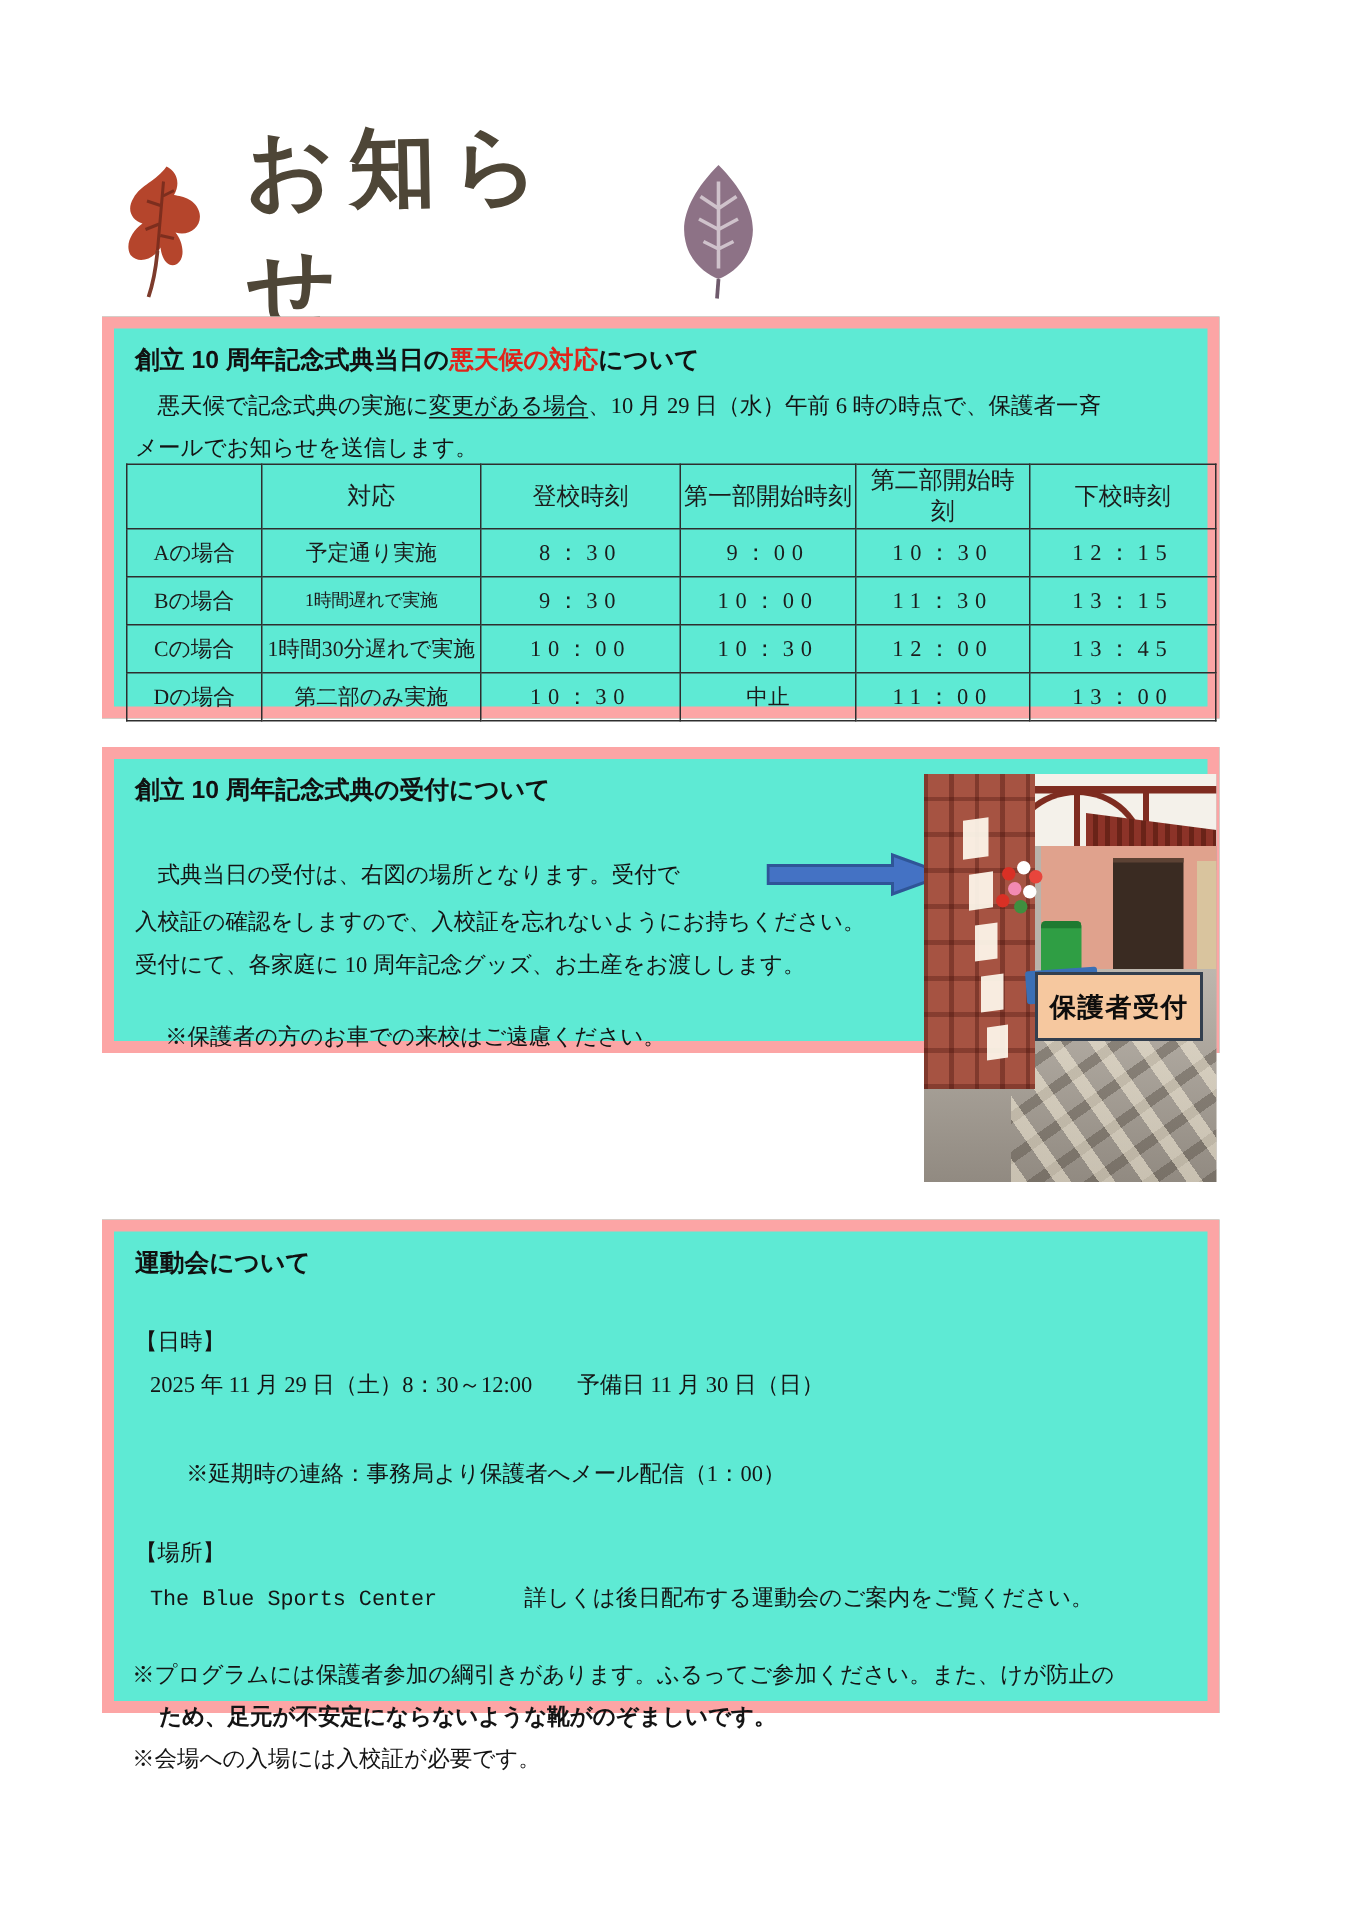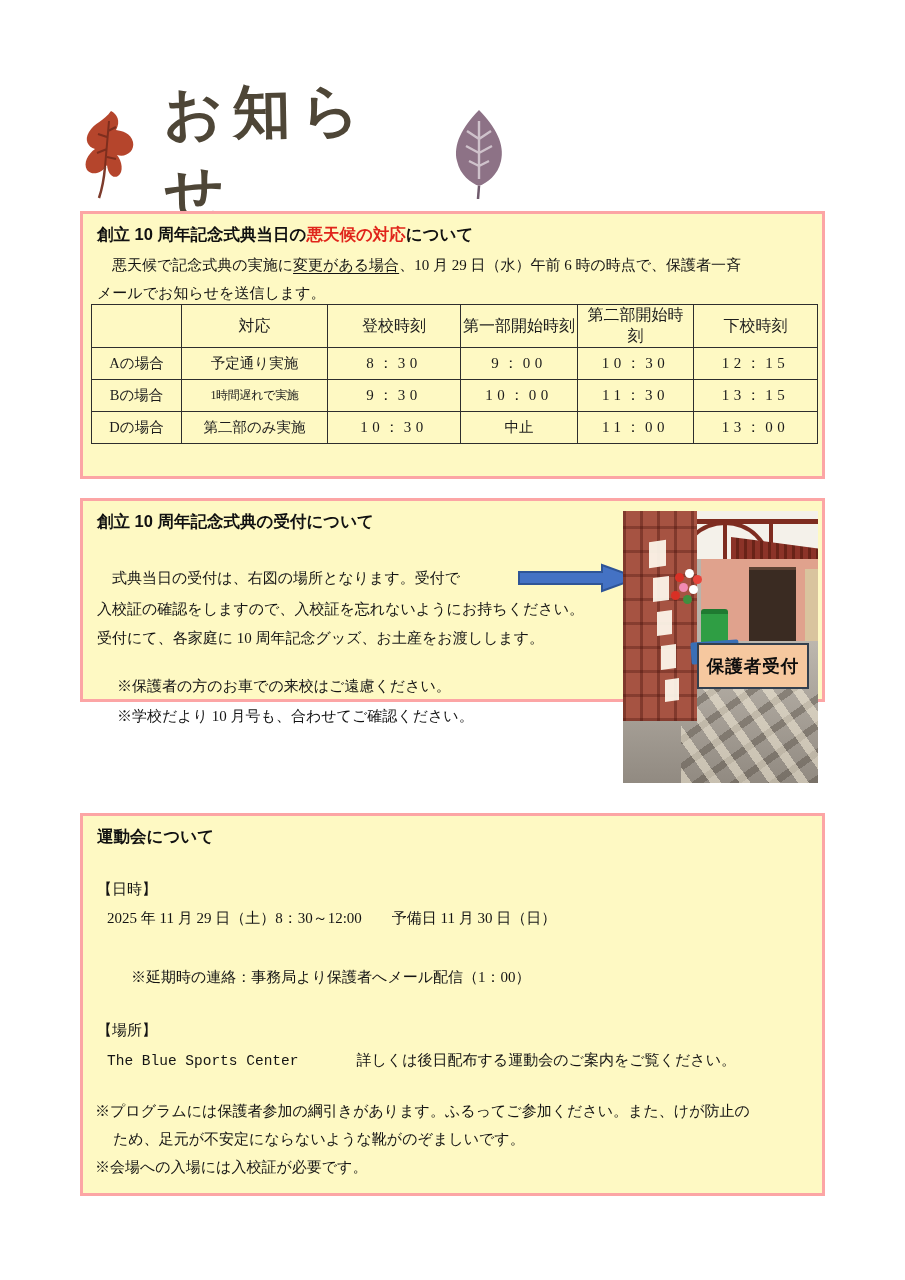--- a/index.html
+++ b/index.html
@@ -5,24 +5,24 @@
   * { margin:0; padding:0; box-sizing:border-box; }
   body { background:#e9e9e9; font-family:"Liberation Serif", serif; }
   .page { position:relative; width:905px; height:1280px; margin:0 auto; background:#ffffff; color:#1c1c1c; overflow:hidden; }
 
   
   .header { position:absolute; left:78px; top:102px; width:430px; height:105px; display:flex; align-items:center; }
   .leaf { flex:0 0 auto; }
   .header-title { font-family:"DejaVu Sans", sans-serif; font-weight:700; font-size:58px; color:#4e4637; letter-spacing:10px; margin:0 10px 8px 22px; transform:rotate(-1deg); }
 
   
-  .box { position:absolute; left:80px; width:745px; border:3px solid #fca5a5; background:#fef9c3; }
+  .box { position:absolute; left:68px; width:745px; border:8px solid #fca5a5; background:#5eead4; }
   .box1 { top:211px; height:268px; }
   .box2 { top:498px; height:204px; }
-  .box3 { top:813px; height:383px; }
+  .box3 { top:813px; height:329px; }
   .box-title { position:absolute; left:14px; top:10px; font-family:"Liberation Sans", sans-serif; font-weight:700; font-size:16.5px; color:#111; white-space:nowrap; }
   .red { color:#e0251b; }
   .bodytext { position:absolute; font-size:15px; color:#141414; white-space:nowrap; }
   .u { text-decoration:underline; text-underline-offset:3px; }
 
   
   .wtable { position:absolute; left:8px; top:90px; width:726px; border-collapse:collapse; table-layout:fixed; }
   .wtable th, .wtable td { border:1.6px solid #2e2e2e; height:32px; text-align:center; vertical-align:middle; font-weight:400; font-size:14.5px; padding:0 2px; overflow:hidden; }
   .wtable th { font-size:16px; }
   .wtable td.time { letter-spacing:0.3em; font-size:15px; }
@@ -116,38 +116,45 @@
       </tr>
       <tr>
         <td>Bの場合</td>
         <td>1時間遅れで実施</td>
         <td class="time">9：30</td>
         <td class="time">10：00</td>
         <td class="time">11：30</td>
         <td class="time">13：15</td>
       </tr>
       <tr>
+        <td>Cの場合</td>
+        <td>1時間30分遅れで実施</td>
+        <td class="time">10：00</td>
+        <td class="time">10：30</td>
+        <td class="time">12：00</td>
+        <td class="time">13：45</td>
+      </tr>
+      <tr>
         <td>Dの場合</td>
         <td>第二部のみ実施</td>
         <td class="time">10：30</td>
         <td>中止</td>
         <td class="time">11：00</td>
         <td class="time">13：00</td>
       </tr>
     </tbody>
       </table>
   </div>
 
   <div class="box box2">
     <div class="box-title">創立 10 周年記念式典の受付について</div>
     <div class="bodytext" style="left:14px; top:68px;text-align:center;">　式典当日の受付は、右図の場所となります。受付で</div>
     <div class="bodytext" style="left:14px; top:99px;">入校証の確認をしますので、入校証を忘れないようにお持ちください。</div>
     <div class="bodytext" style="left:14px; top:128px;">受付にて、各家庭に 10 周年記念グッズ、お土産をお渡しします。</div>
     <div class="bodytext" style="left:34px; top:176px;text-align:center;">※保護者の方のお車での来校はご遠慮ください。</div>
-    <div class="bodytext" style="left:34px; top:206px;">※学校だより 10 月号も、合わせてご確認ください。</div>
 
     <svg class="arrow-svg" width="122" height="30" viewBox="0 0 122 30">
       <polygon points="1,9 84,9 84,2 120,15 84,28 84,21 1,21" fill="#4472c4" stroke="#2f5597" stroke-width="2"></polygon>
     </svg>
 
     <div class="photo">
       <div class="ph-sky"></div>
       <div class="ph-truss-bar"></div>
       <div class="ph-truss-arc"></div>
       <div class="ph-truss-post" style="left:100px;"></div>
@@ -180,17 +187,17 @@
   <div class="box box3">
     <div class="box-title">運動会について</div>
     <div class="bodytext" style="left:14px; top:64px;">【日時】</div>
     <div class="bodytext" style="left:24px; top:93px;">2025 年 11 月 29 日（土）8：30～12:00　　予備日 11 月 30 日（日）</div>
     <div class="bodytext" style="left:48px; top:152px;">※延期時の連絡：事務局より保護者へメール配信（1：00）</div>
     <div class="bodytext" style="left:14px; top:205px;">【場所】</div>
     <div class="bodytext" style="left:24px; top:235px;">
       <span class="mono">The Blue Sports Center</span><span style="display:inline-block; width:58px;"></span><span>詳しくは後日配布する運動会のご案内をご覧ください。</span>
     </div>
     <div class="bodytext" style="left:12px; top:286px;">※プログラムには保護者参加の綱引きがあります。ふるってご参加ください。また、けが防止の</div>
-    <div class="bodytext" style="left:30px; top:314px;">ため、足元が不安定にならないような靴がのぞましいです。</div>
+    <div class="bodytext" style="left:30px; top:314px;font-weight:bold;">ため、足元が不安定にならないような靴がのぞましいです。</div>
     <div class="bodytext" style="left:12px; top:342px;">※会場への入場には入校証が必要です。</div>
   </div>
 
 </div>
 
 </body></html>

